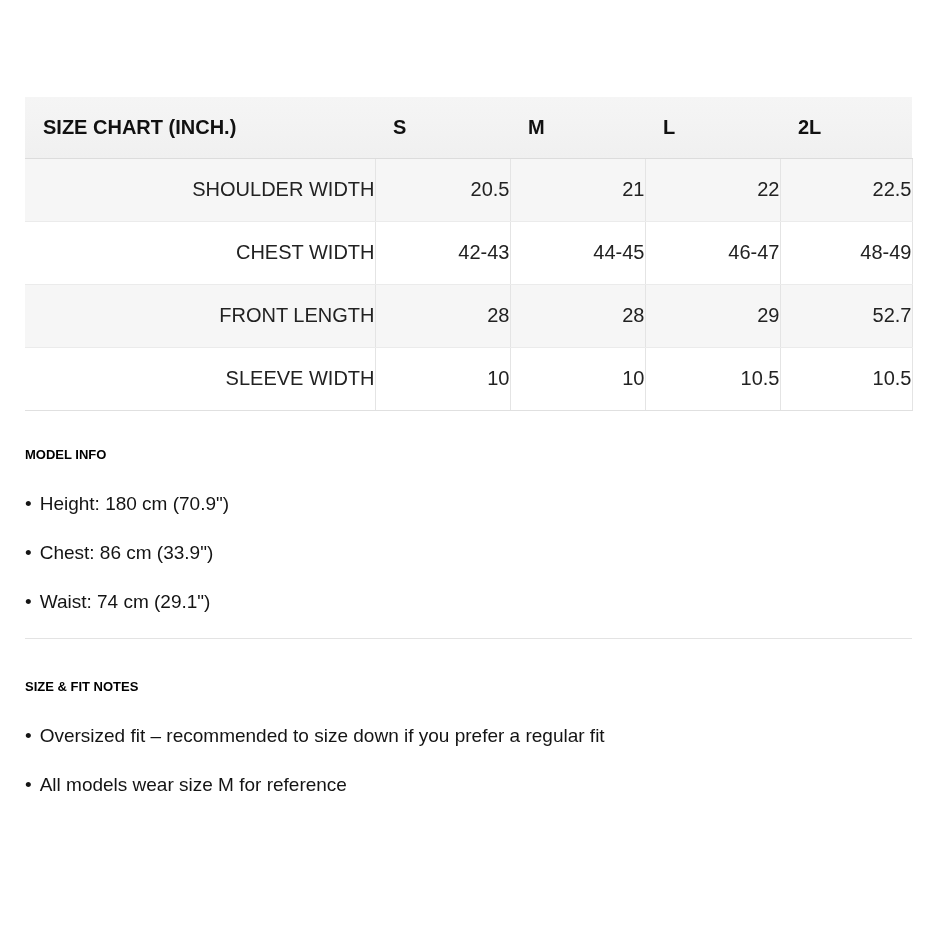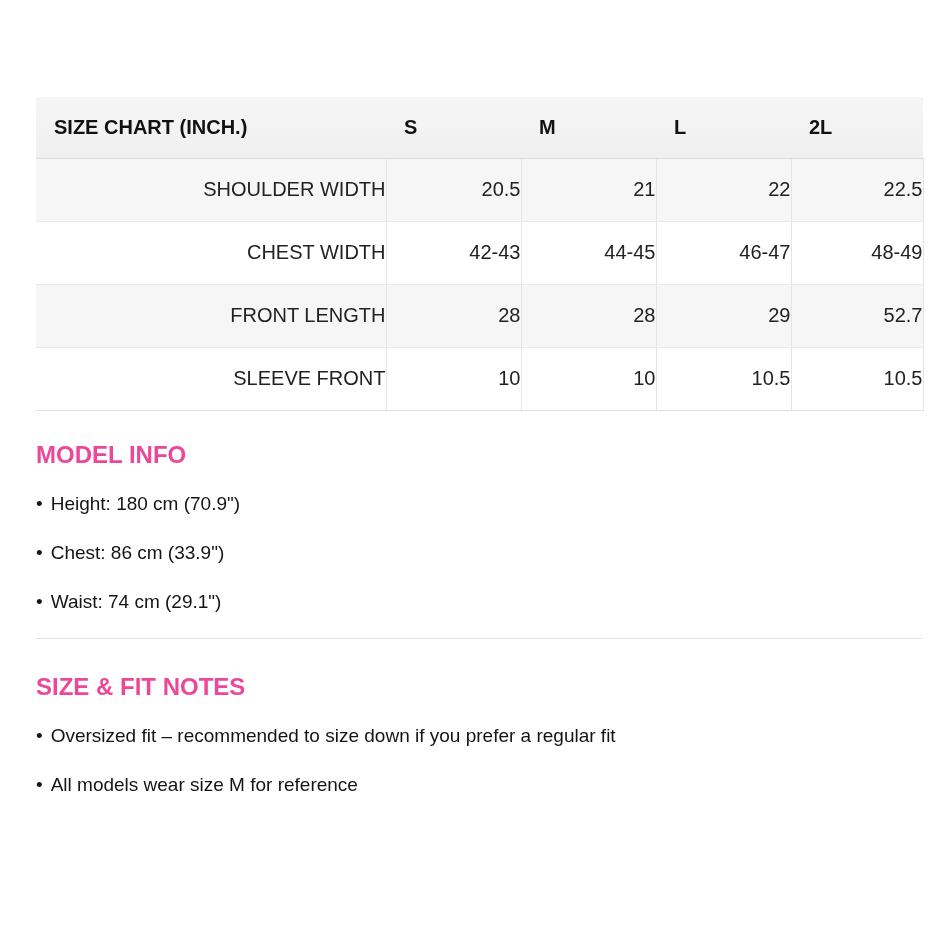--- a/index.html
+++ b/index.html
@@ -5,21 +5,21 @@
   * { margin: 0; padding: 0; box-sizing: border-box; }
   html, body {
     width: 938px;
     height: 938px;
     background: #ffffff;
     font-family: "Liberation Sans", sans-serif;
     color: #1b1b1b;
     overflow: hidden;
   }
   .page {
-    padding: 97px 25px 0 36px;
+    padding: 97px 25px 0 25px;
   }
   
   table.size-table {
     width: 887px;
     table-layout: fixed;
     border-collapse: collapse;
     font-size: 20px;
   }
   table.size-table th {
     text-align: left;
@@ -41,24 +41,24 @@
   }
   table.size-table tbody tr:nth-child(odd) td {
     background: #f6f6f6;
   }
   table.size-table tbody tr:last-child td {
     border-bottom: 1px solid #e0e0e0;
   }
   
   .section-heading {
     margin-top: 32px;
-    font-size: 24px;
+    font-size: 13px;
     font-weight: 700;
     line-height: 24px;
-    color: #ec4899;
+    color: #000000;
   }
   .section-heading.notes {
     margin-top: 36px;
   }
   .bullet-line {
     margin-top: 25px;
     font-size: 19px;
     line-height: 24px;
     color: #141414;
     white-space: nowrap;
@@ -111,21 +111,21 @@
         <td>48-49</td>
       </tr>
       <tr>
         <td>FRONT LENGTH</td>
         <td>28</td>
         <td>28</td>
         <td>29</td>
         <td>52.7</td>
       </tr>
       <tr>
-        <td>SLEEVE FRONT</td>
+        <td>SLEEVE WIDTH</td>
         <td>10</td>
         <td>10</td>
         <td>10.5</td>
         <td>10.5</td>
       </tr>
     </tbody>
   </table>
 
   <div>
     <div class="section-heading">MODEL INFO</div>

